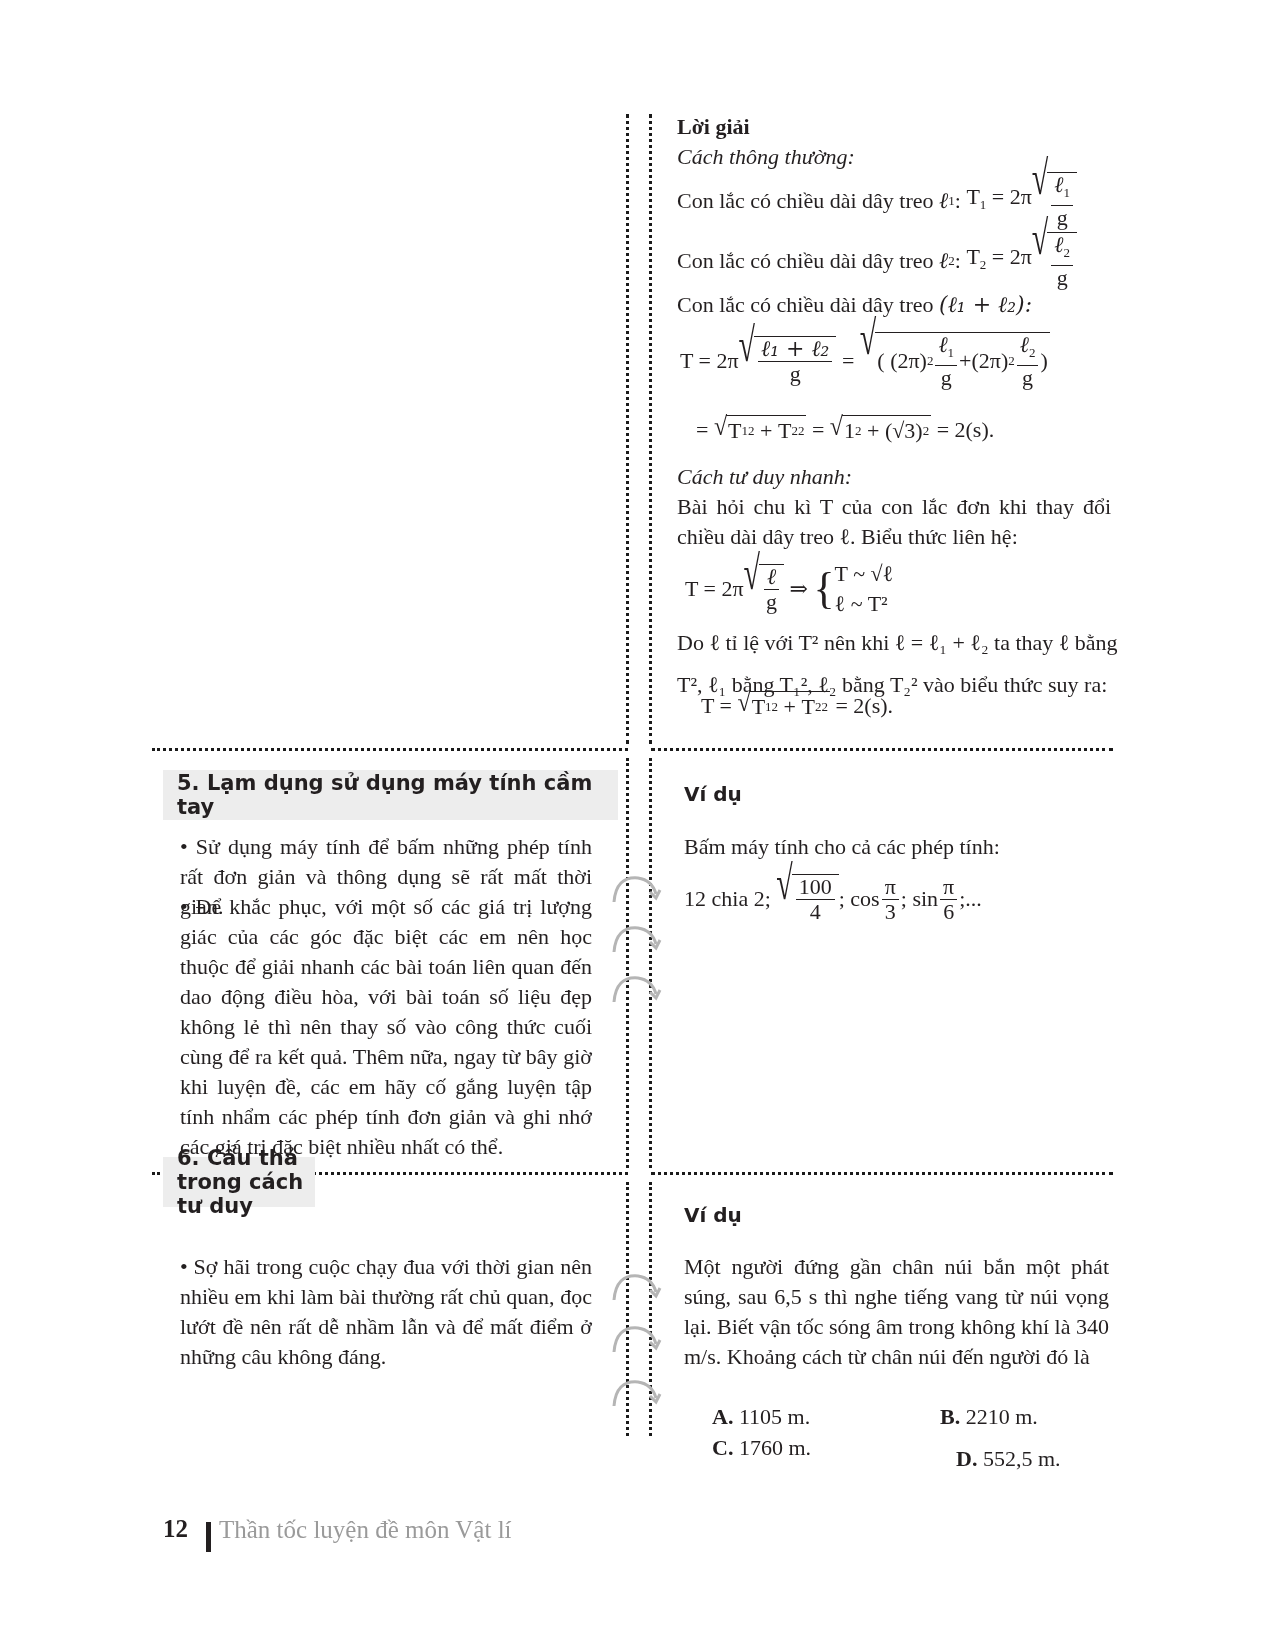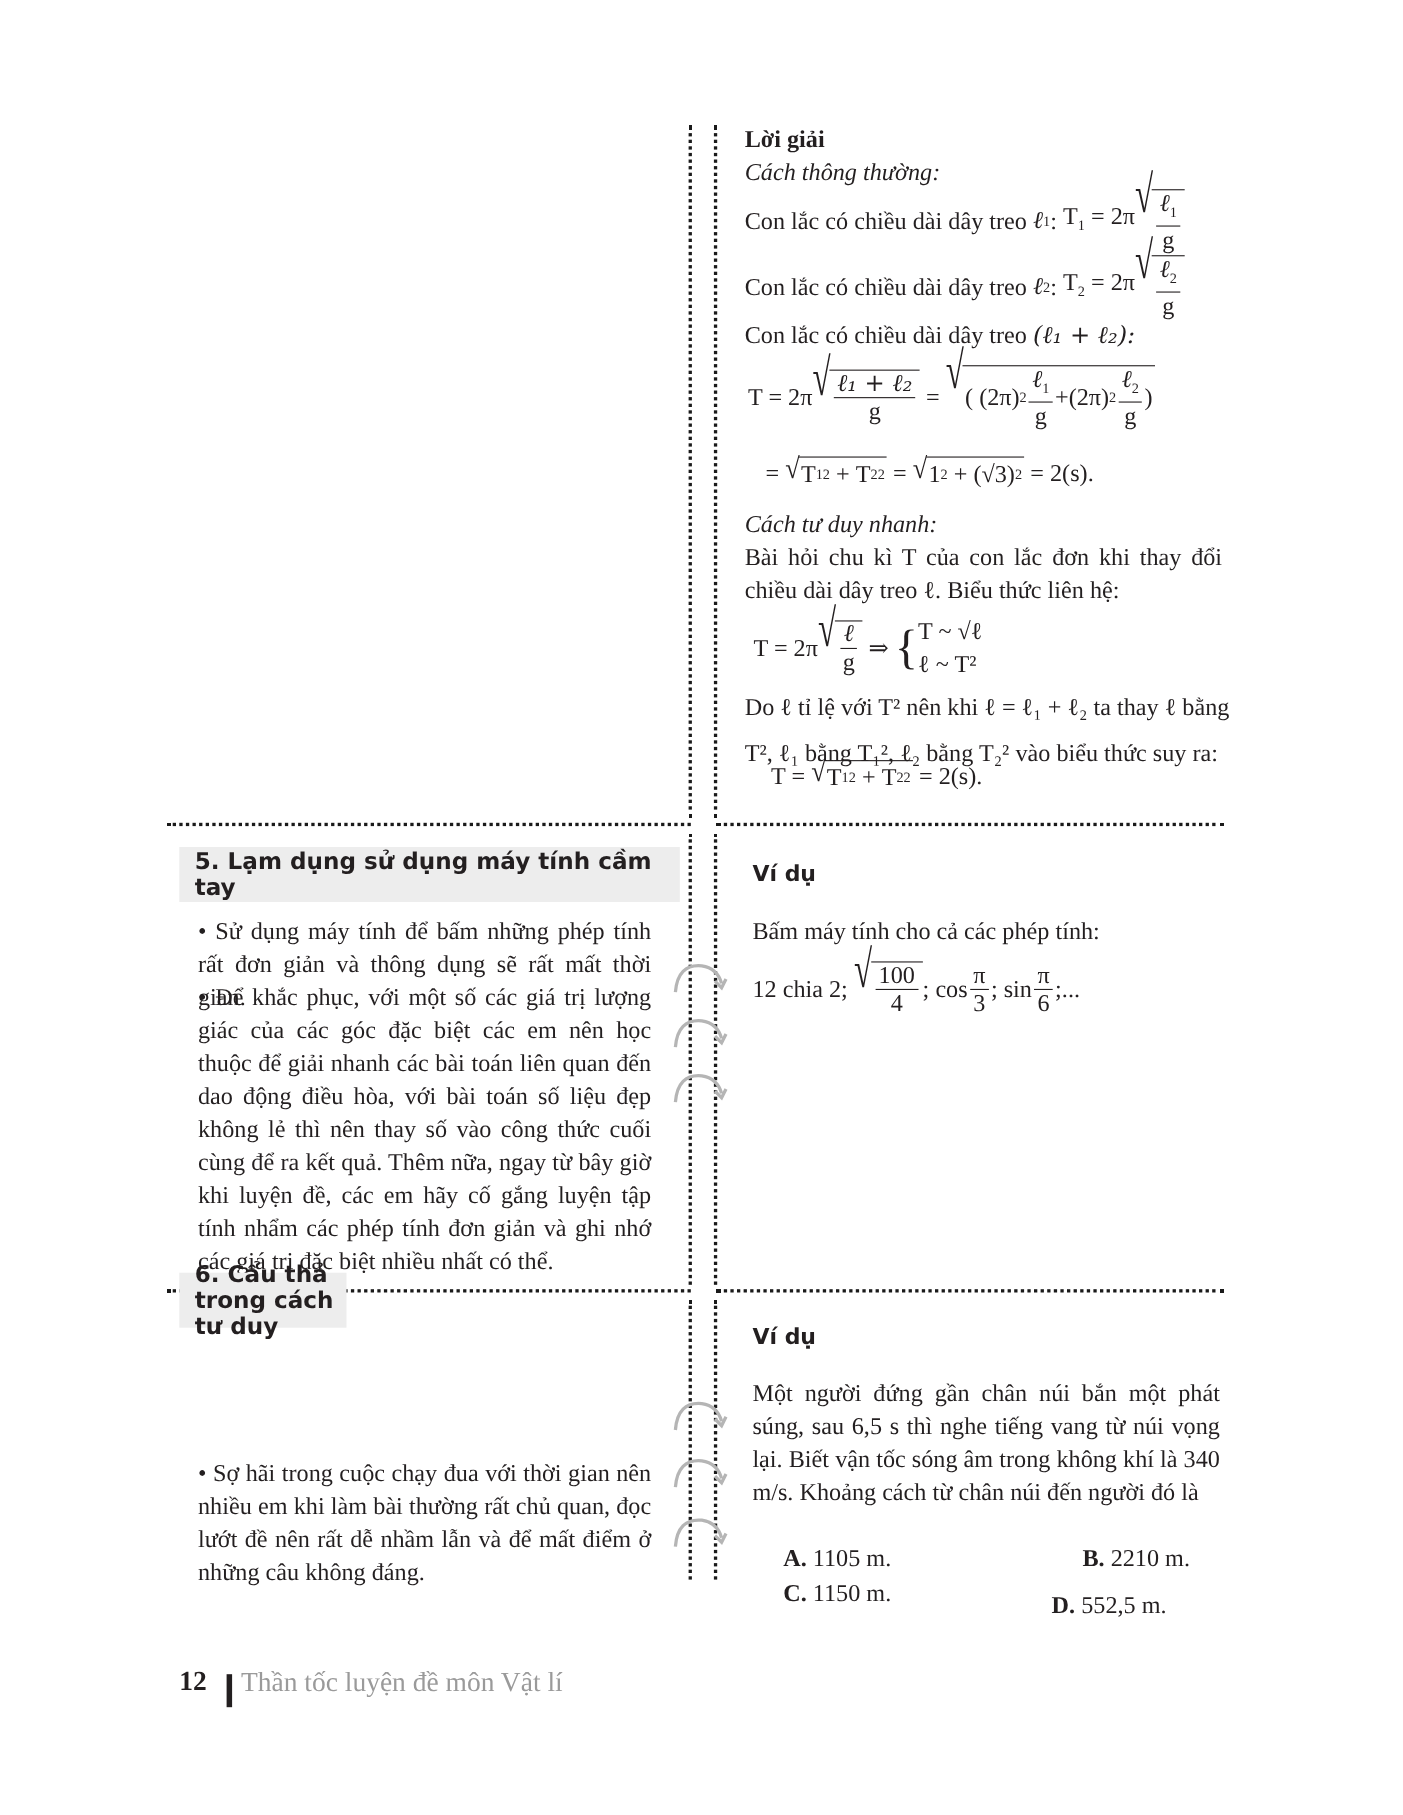--- a/index.html
+++ b/index.html
@@ -207,24 +207,24 @@
     </span>
   <span>;...</span>
 </div>
 
 <div class="heading-box" style="left:163px;top:1157px;width:152px;height:50px;">
   <span>6. Cẩu thả trong cách tư duy</span>
 </div>
 <div class="heading-box" style="left:163px;top:1191px;width:350px;height:50px;z-index:-1;"></div>
 <div class="vidu" style="left:684px;top:1203px;">Ví dụ</div>
 
-<div class="abs just" style="left:180px;top:1324px;width:412px;">• Sợ hãi trong cuộc chạy đua với thời gian nên nhiều em khi làm bài thường rất chủ quan, đọc lướt đề nên rất dễ nhầm lẫn và để mất điểm ở những câu không đáng.</div>
+<div class="abs just" style="left:180px;top:1252px;width:412px;">• Sợ hãi trong cuộc chạy đua với thời gian nên nhiều em khi làm bài thường rất chủ quan, đọc lướt đề nên rất dễ nhầm lẫn và để mất điểm ở những câu không đáng.</div>
 
 <div class="abs just" style="left:684px;top:1252px;width:425px;">Một người đứng gần chân núi bắn một phát súng, sau 6,5 s thì nghe tiếng vang từ núi vọng lại. Biết vận tốc sóng âm trong không khí là 340 m/s. Khoảng cách từ chân núi đến người đó là</div>
 
 <div class="abs txt choice" style="left:712px;top:1402px;"><b>A.</b> <span>1105 m.</span></div>
-<div class="abs txt choice" style="left:984px;top:1402px;text-align:right;"><b>B.</b> <span>2210 m.</span></div>
-<div class="abs txt choice" style="left:712px;top:1433px;"><b>C.</b> <span>1150 m.</span></div>
+<div class="abs txt choice" style="left:940px;top:1402px;text-align:right;"><b>B.</b> <span>2210 m.</span></div>
+<div class="abs txt choice" style="left:712px;top:1433px;"><b>C.</b> <span>1760 m.</span></div>
 <div class="abs txt choice" style="left:956px;top:1433px;margin-top:11px;"><b>D.</b> <span>552,5 m.</span></div>
 
 <div class="footer-num" style="left:163px;top:1515px;">12</div>
 <div class="footer-bar" style="left:206px;top:1522px;width:5px;height:30px;"></div>
 <div class="footer-title" style="left:219px;top:1516px;">Thần tốc luyện đề môn Vật lí</div>
 
 </body></html>

